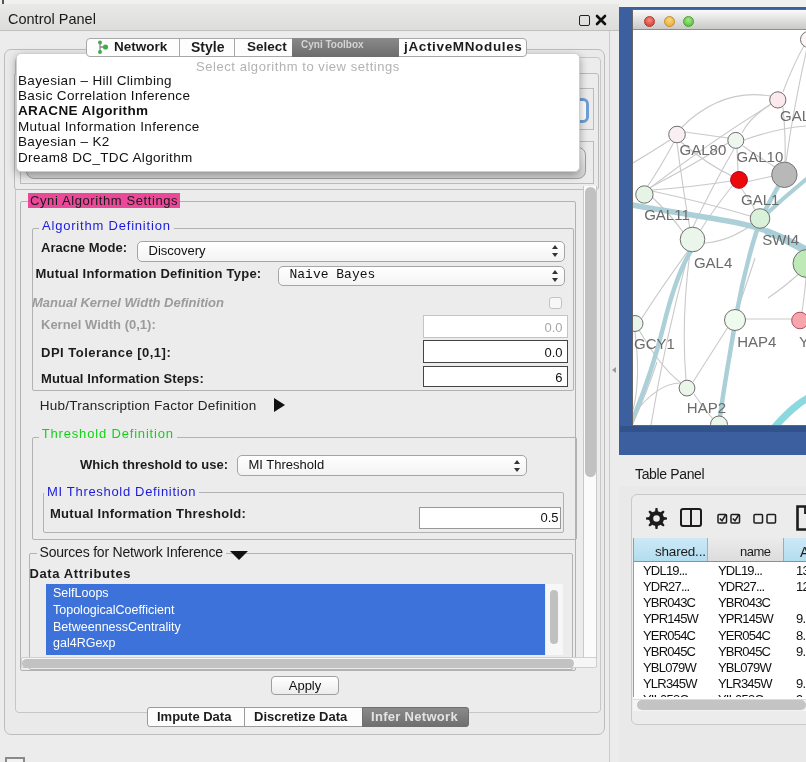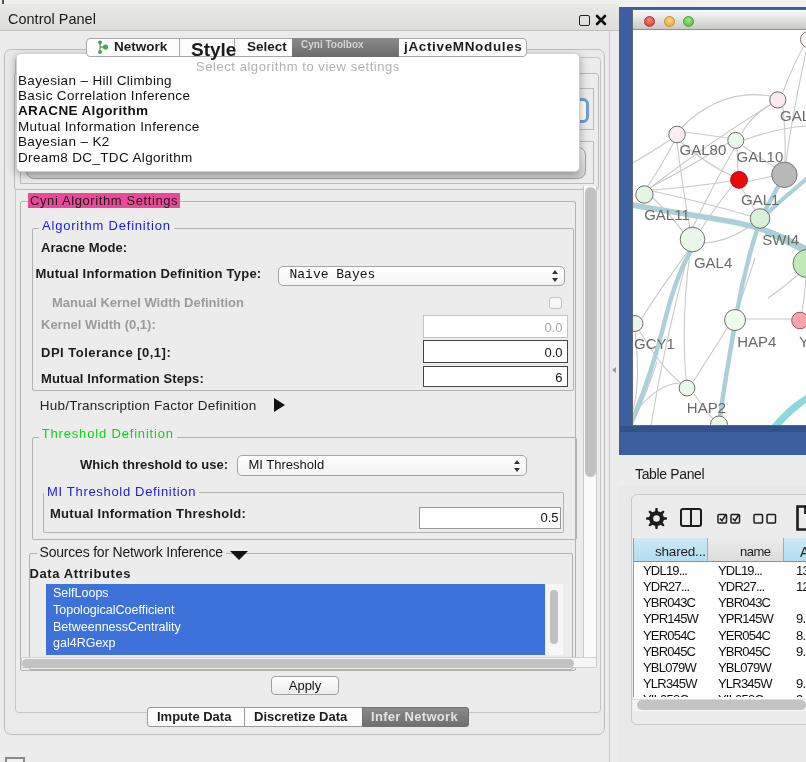--- a/index.html
+++ b/index.html
@@ -46,28 +46,32 @@
 <div class="abs" style="left:582.5px;top:186px;width:14.5px;height:481px;background:#fbfbfb;border-left:1px solid #c9c9c9;border-right:1px solid #c9c9c9;box-sizing:border-box;"></div>
 <div class="abs" style="left:584.5px;top:187px;width:11px;height:290px;background:#c1c1c1;border-radius:5.5px;"></div>
 
 <div class="abs" style="left:20px;top:201px;width:555.5px;height:470px;border:1px solid #b2b2b2;border-radius:2px;box-sizing:border-box;"></div>
 <div class="abs" style="left:28px;top:193px;font-size:13px;letter-spacing:0.6px;color:#1b1b1b;background:#ec4899;padding:0 2px;">Cyni Algorithm Settings</div>
 
 <div class="abs gbox" style="left:32px;top:228px;width:542px;height:163px;"></div>
 <div class="abs gtitle" style="left:39px;top:218px;color:#1b1bdd;letter-spacing:0.8px;">Algorithm Definition</div>
 
 <div class="abs lbl" style="left:41px;top:240px;">Aracne Mode:</div>
+<div class="abs combo" style="left:137px;top:241px;width:428px;height:20.5px;">
+      <span class="ctext">Discovery</span>
+      <span class="carr"></span>
+    </div>
 
 <div class="abs lbl" style="left:35.5px;top:266px;letter-spacing:0.23px;">Mutual Information Definition Type:</div>
 <div class="abs combo" style="left:278px;top:265.5px;width:287px;height:20.5px;font-family:Liberation Mono, monospace;">
       <span class="ctext">Naive Bayes</span>
       <span class="carr"></span>
     </div>
 
-<div class="abs lbl dis" style="left:52px;top:295px;">Manual Kernel Width Definition</div>
+<div class="abs lbl dis" style="left:32px;top:295px;font-style:italic;">Manual Kernel Width Definition</div>
 <div class="abs" style="left:549px;top:296.5px;width:12.5px;height:12px;border:1px solid #c2c2c2;border-radius:3px;background:#f7f7f7;box-sizing:border-box;"></div>
 
 <div class="abs lbl dis" style="left:41px;top:317px;">Kernel Width (0,1):</div>
 <div class="abs field" style="left:422.5px;top:315.4px;width:145px;height:22.5px;border:1px solid #c4c4c4;color:#a8a8a8;padding-top:4px;">0.0</div>
 
 <div class="abs lbl" style="left:41px;top:345px;letter-spacing:0.49px;">DPI Tolerance [0,1]:</div>
 <div class="abs field" style="left:422.5px;top:340.3px;width:145px;height:22.3px;border:1px solid #444;color:#111;padding-top:4px;">0.0</div>
 
 <div class="abs lbl" style="left:41px;top:371px;letter-spacing:0.1px;">Mutual Information Steps:</div>
 <div class="abs field" style="left:422.5px;top:365.6px;width:145px;height:21px;border:1px solid #444;color:#111;padding-top:3px;">6</div>
@@ -113,21 +117,21 @@
 <div class="abs" style="left:86px;top:37.5px;width:441px;height:19px;background:#fdfdfd;border:1px solid #a8a8a8;border-radius:4px;box-sizing:border-box;z-index:6;"></div>
 <div class="abs" style="left:179px;top:37.5px;width:1px;height:19px;background:#a8a8a8;z-index:6;"></div>
 <div class="abs" style="left:234px;top:37.5px;width:1px;height:19px;background:#a8a8a8;z-index:6;"></div>
 <svg class="abs" style="left:96px;top:39.5px;z-index:6;" width="14" height="15" viewBox="0 0 14 15">
       <path d="M4 3 L4 12 M4 7 L9 7" stroke="#8a8a8a" stroke-width="1.3" fill="none"></path>
       <circle cx="4" cy="2.5" r="2" fill="#3fae49"></circle>
       <circle cx="9.5" cy="7" r="2.6" fill="#3fae49"></circle>
       <circle cx="4" cy="12" r="2" fill="#3fae49"></circle>
     </svg>
 <div class="abs lbl" style="left:114px;top:39px;font-size:13.5px;z-index:6;">Network</div>
-<div class="abs lbl" style="left:191px;top:39px;font-size:19px;z-index:6;text-align:right;">Style</div>
+<div class="abs lbl" style="left:191px;top:39px;font-size:14px;z-index:6;text-align:right;">Style</div>
 <div class="abs lbl" style="left:247px;top:39px;font-size:13.5px;z-index:6;">Select</div>
 <div class="abs" style="left:292px;top:37.5px;width:107px;height:19px;background:linear-gradient(#8a8a8a,#6c6c6c);z-index:6;"></div>
 <div class="abs lbl" style="left:301px;top:39px;font-size:10px;color:#d4d4d4;z-index:6;">Cyni Toolbox</div>
 <div class="abs lbl" style="left:404px;top:39px;font-size:13.5px;letter-spacing:0.65px;z-index:6;">jActiveMNodules</div>
 
 <div class="abs" style="left:16px;top:53px;width:564px;height:118.5px;background:#fff;border:1px solid #cfcfcf;border-radius:5px;box-shadow:0 3px 8px rgba(0,0,0,0.35);box-sizing:border-box;"></div>
 <div class="abs" style="left:16px;top:59px;width:564px;text-align:center;font-size:13px;letter-spacing:0.55px;color:#b2b2b2;">Select algorithm to view settings</div>
 <div class="abs" style="left:18px;top:72.5px;font-size:13.5px;letter-spacing:0.35px;color:#111;line-height:15.4px;white-space:nowrap;">Bayesian – Hill Climbing<br>Basic Correlation Inference<br><b>ARACNE Algorithm</b><br>Mutual Information Inference<br>Bayesian – K2<br>Dream8 DC_TDC Algorithm</div>
 
 <div class="abs" style="left:5px;top:756.5px;width:20px;height:10px;border:2.5px solid #8a8a8a;background:#f2f2f2;box-sizing:border-box;"></div>

